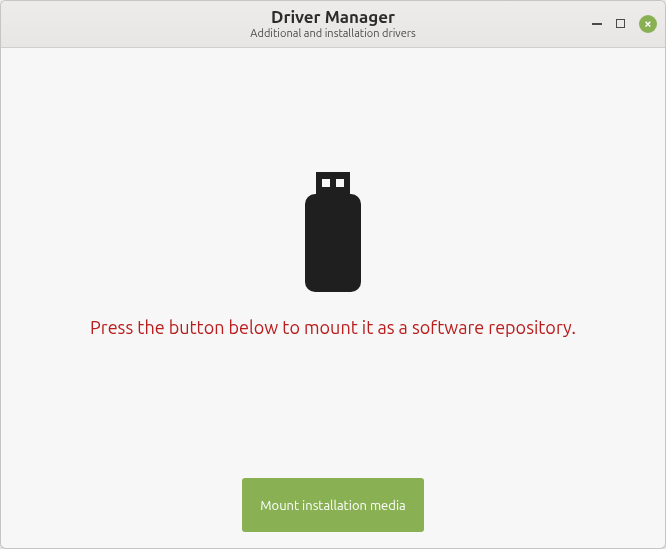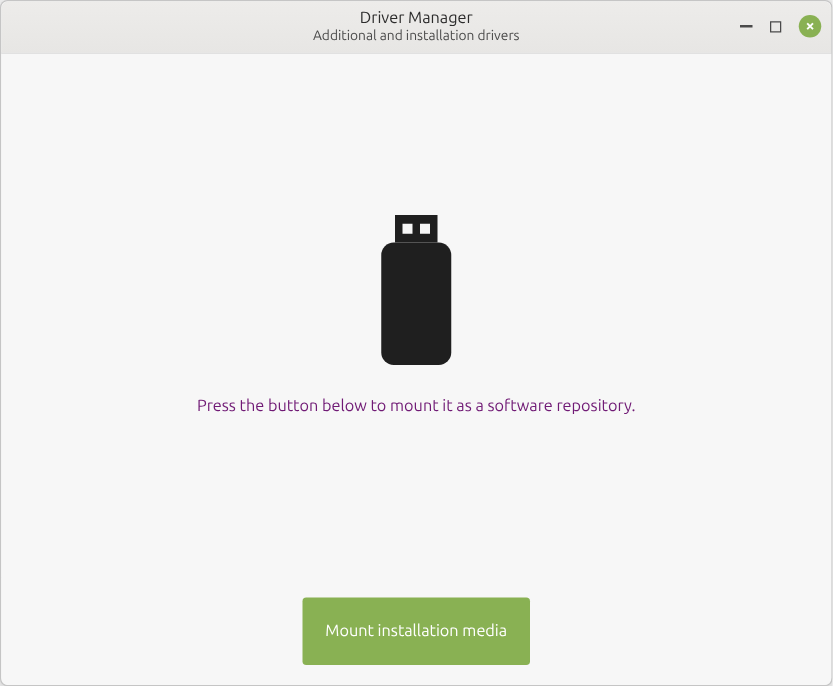--- a/index.html
+++ b/index.html
@@ -35,22 +35,22 @@
     }
     .title-text {
       flex: 1;
       text-align: center;
       display: flex;
       flex-direction: column;
       align-items: center;
       line-height: 1.2;
     }
     .window-title {
-      font-weight: normal;
-      font-size: 13px;
+      font-weight: bold;
+      font-size: 17px;
       color: #2c2c2c;
     }
     .window-subtitle {
       font-size: 11px;
       color: #4a4a4a;
     }
     .window-controls {
       position: absolute;
       right: 8px;
       top: 50%;
@@ -102,22 +102,22 @@
     }
     .usb-icon {
       margin-bottom: 8px;
     }
     .heading {
       font-size: 22px;
       font-weight: bold;
       color: #2c2c2c;
     }
     .description {
-      font-size: 13px;
-      color: #701a75;
+      font-size: 18px;
+      color: #b91c1c;
     }
     .footer {
       padding: 16px;
       display: flex;
       justify-content: center;
       background: #f7f7f7;
       border-radius: 0 0 6px 6px;
     }
     .mount-button {
       background: #89b153;

